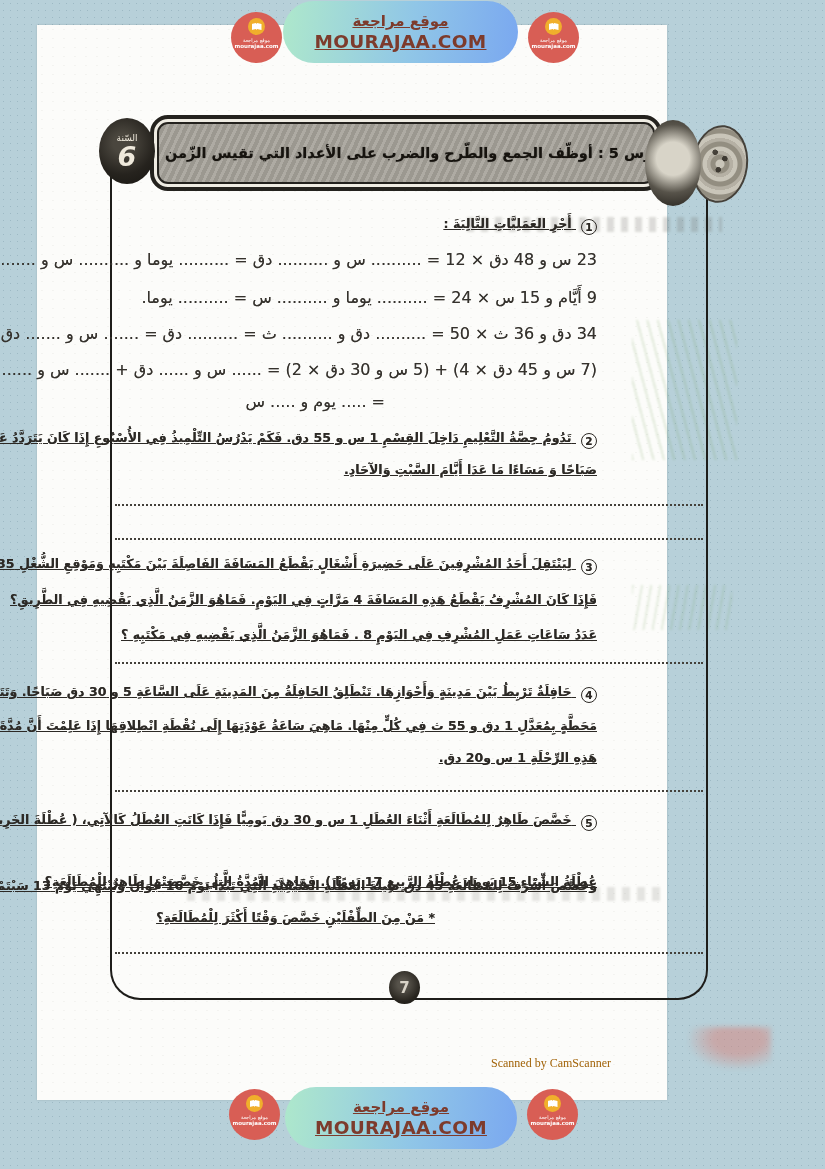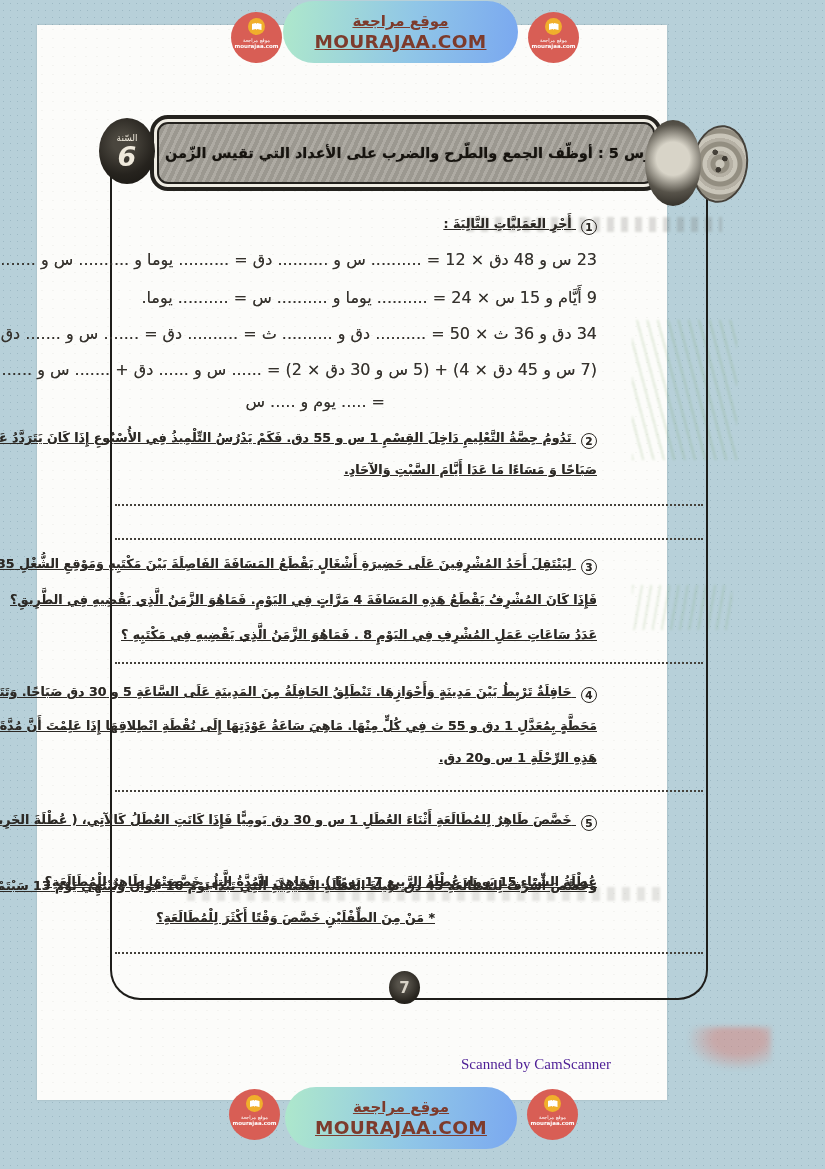--- a/index.html
+++ b/index.html
@@ -89,21 +89,21 @@
     width:16px; height:16px; border:1.6px solid #2c2925; border-radius:50%;
     font-size:10.5px; font-weight:bold; margin-left:5px; vertical-align:-3px;
   }
   .dotline {
     position:absolute; left:78px; width:588px; height:0;
     border-bottom:2.4px dotted #43403a; z-index:2;
   }
 
   .camscanner {
     position:absolute; right:56px; top:1031px; z-index:2;
-    font-family:"Liberation Serif", serif; font-size:15px; color:#4c1d95;
+    font-family:"Liberation Serif", serif; font-size:12px; color:#a16207;
   }
 
   
   .artifact { position:absolute; pointer-events:none; filter:blur(1.2px); z-index:1; }
   .a-gray1 { left:430px; top:192px; width:255px; height:15px;
     background:repeating-linear-gradient(90deg, rgba(110,108,100,0.22) 0 7px, transparent 7px 14px); }
   .a-green1 { left:595px; top:295px; width:105px; height:140px;
     background:repeating-linear-gradient(75deg, rgba(120,160,95,0.20) 0 2px, transparent 2px 10px); }
   .a-green2 { left:595px; top:560px; width:100px; height:45px;
     background:repeating-linear-gradient(100deg, rgba(120,160,95,0.18) 0 2px, transparent 2px 9px); }

